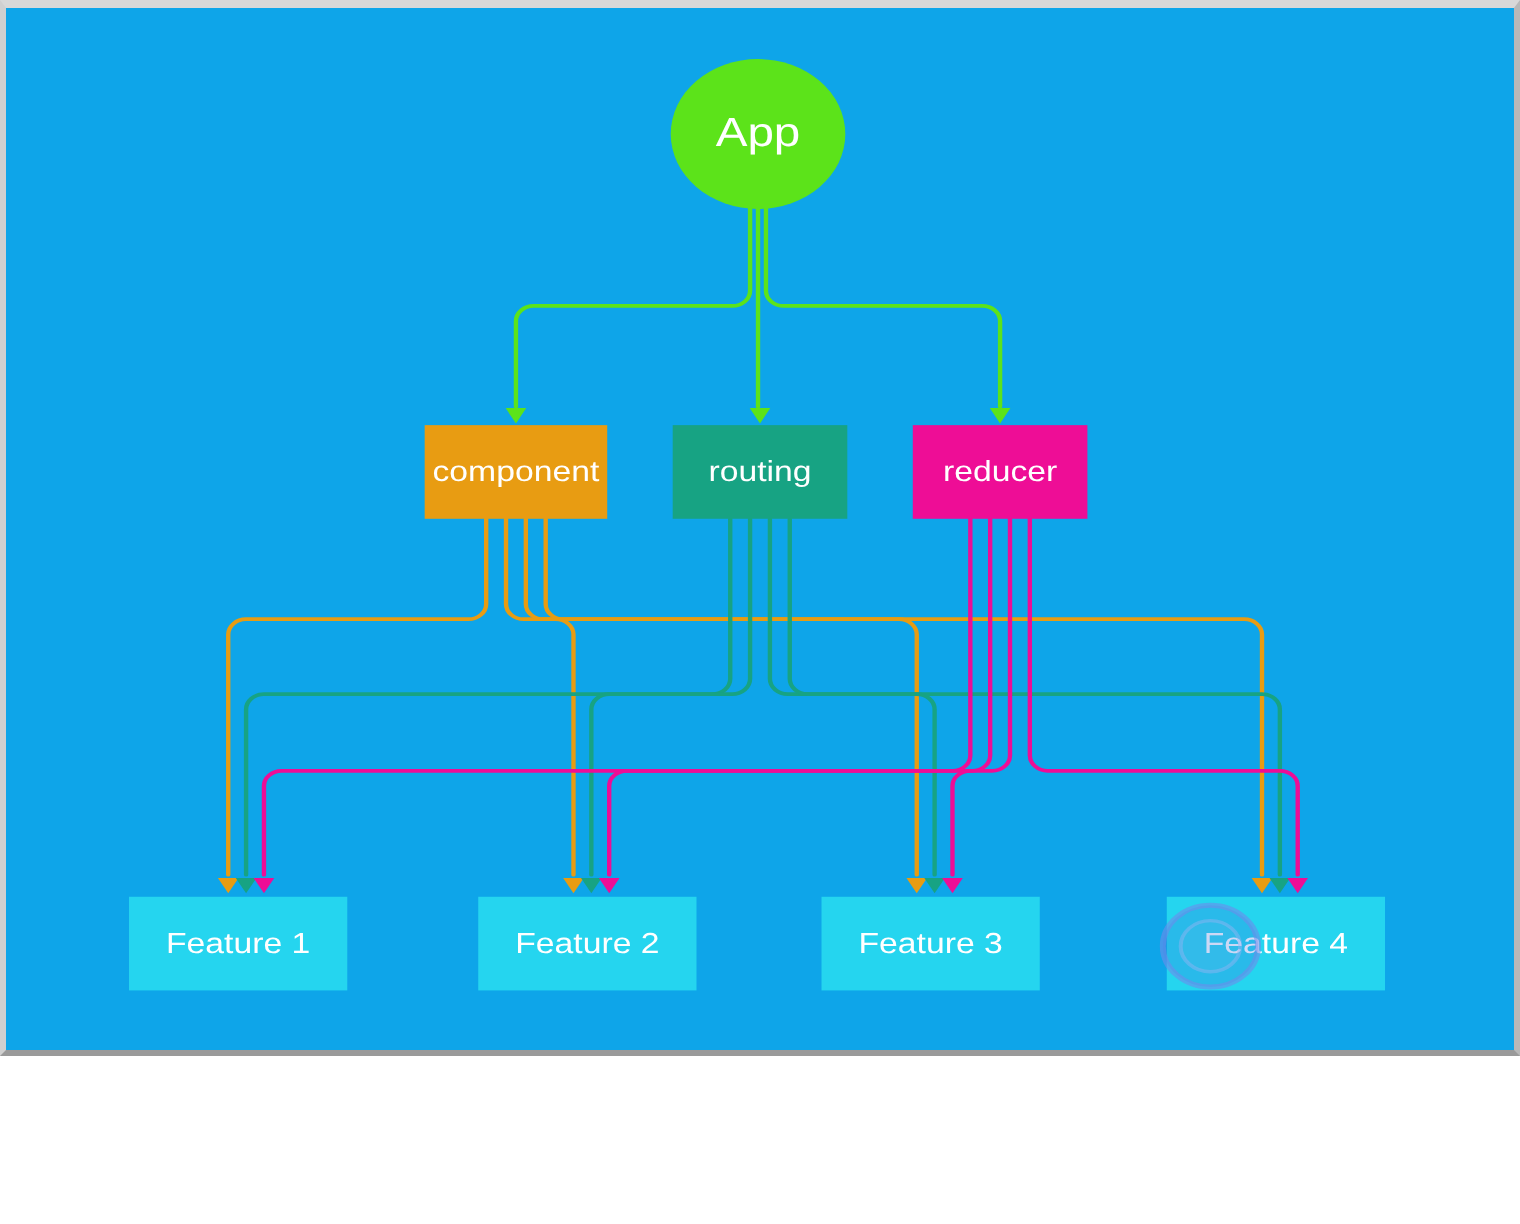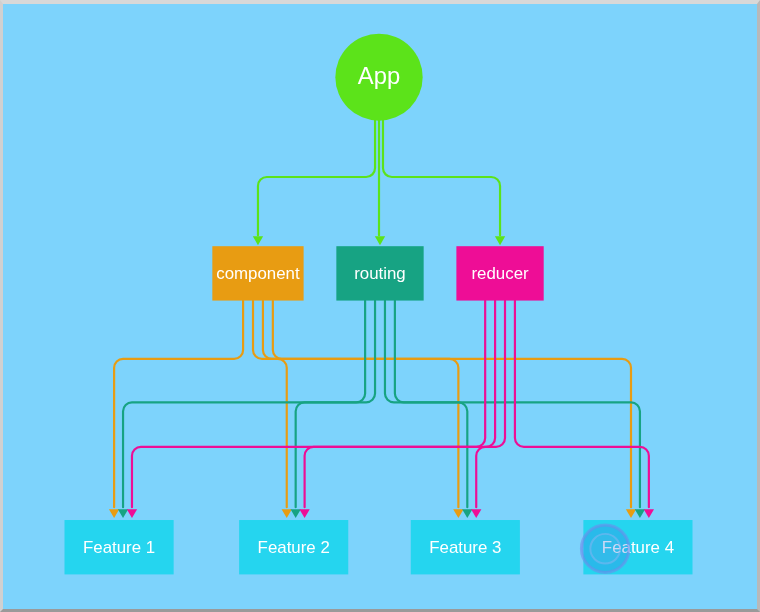--- a/index.html
+++ b/index.html
@@ -8,23 +8,23 @@
     padding: 0;
     background: #ffffff;
     width: 760px;
     height: 612px;
     overflow: hidden;
     font-family: "Liberation Sans", sans-serif;
   }
   #app-frame {
     position: relative;
     width: 760px;
-    height: 612px;
+    height: 528px;
     box-sizing: border-box;
-    background: #7dd3fc;
+    background: #0ea5e9;
     border-top: 4px solid #d8d8d8;
     border-left: 3px solid #d0d0d0;
     border-right: 3px solid #b8b8b8;
     border-bottom: 3px solid #9a9a9a;
     overflow: hidden;
   }
   #graph-canvas {
     position: absolute;
     left: 0;
     top: 0;

